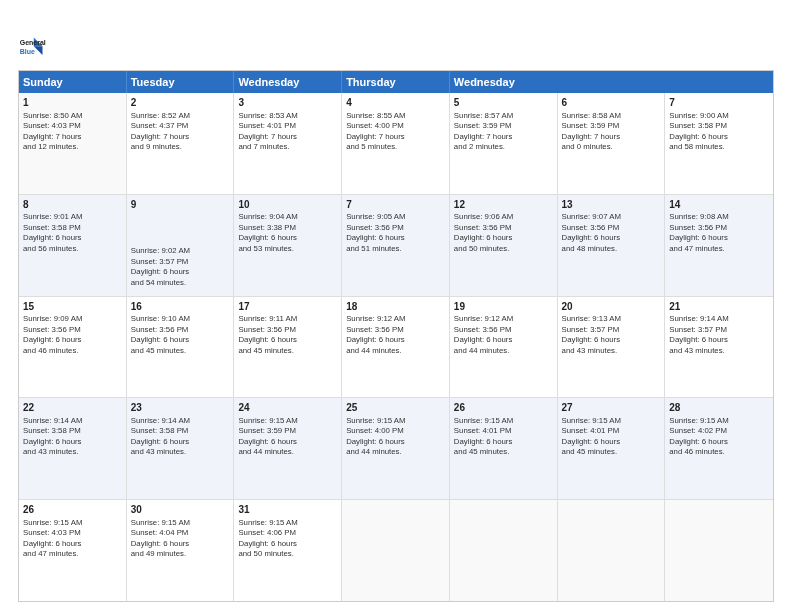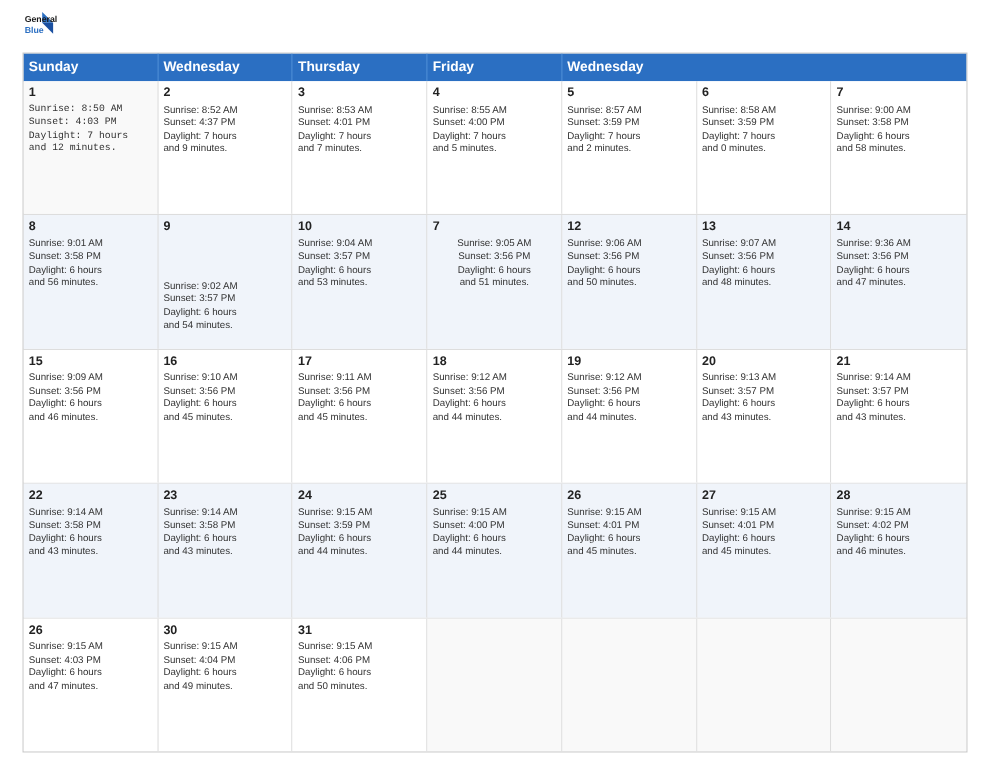--- a/index.html
+++ b/index.html
@@ -6,21 +6,21 @@
     body {
       font-family: Arial, sans-serif;
       background: #fff;
       width: 792px;
       height: 612px;
       overflow: hidden;
     }
     .page {
       width: 792px;
       height: 612px;
-      padding: 6px 18px 10px 18px;
+      padding: 34px 18px 10px 18px;
       display: flex;
       flex-direction: column;
     }
     .header {
       display: flex;
       justify-content: space-between;
       align-items: flex-start;
       margin-bottom: 8px;
     }
     .logo {
@@ -116,30 +116,30 @@
     </div>
     <div class="title-block">
       <div class="main-title"></div>
       <div class="subtitle"></div>
     </div>
   </div>
 
   <div class="calendar">
     <div class="cal-header-row">
     <div class="cal-header-cell">Sunday</div>
+        <div class="cal-header-cell">Tuesday</div>
         <div class="cal-header-cell">Wednesday</div>
         <div class="cal-header-cell">Thursday</div>
-        <div class="cal-header-cell">Friday</div>
         <div class="cal-header-cell">Wednesday</div>
       </div>
     <div class="cal-body">
     <div class="cal-week">
           <div class="cal-cell empty">
             <span class="day-num">1</span>
-            <span class="cell-text" style="white-space: pre-line; font-family: Liberation Mono, monospace;">Sunrise: 8:50 AM
+            <span class="cell-text" style="white-space: pre-line;">Sunrise: 8:50 AM
 Sunset: 4:03 PM
 Daylight: 7 hours
 and 12 minutes.</span>
           </div>
           <div class="cal-cell">
             <span class="day-num">2</span>
             <span class="cell-text" style="white-space: pre-line;">Sunrise: 8:52 AM
 Sunset: 4:37 PM
 Daylight: 7 hours
 and 9 minutes.</span>
@@ -191,48 +191,48 @@
           <div class="cal-cell alt-row">
             <span class="day-num">9</span>
             <span class="cell-text" style="white-space: pre-line; margin-top: 35px;">Sunrise: 9:02 AM
 Sunset: 3:57 PM
 Daylight: 6 hours
 and 54 minutes.</span>
           </div>
           <div class="cal-cell alt-row">
             <span class="day-num">10</span>
             <span class="cell-text" style="white-space: pre-line;">Sunrise: 9:04 AM
-Sunset: 3:57 PM
+Sunset: 3:38 PM
 Daylight: 6 hours
 and 53 minutes.</span>
           </div>
           <div class="cal-cell alt-row">
             <span class="day-num">7</span>
-            <span class="cell-text" style="white-space: pre-line; text-align: center;">Sunrise: 9:05 AM
+            <span class="cell-text" style="white-space: pre-line;">Sunrise: 9:05 AM
 Sunset: 3:56 PM
 Daylight: 6 hours
 and 51 minutes.</span>
           </div>
           <div class="cal-cell alt-row">
             <span class="day-num">12</span>
             <span class="cell-text" style="white-space: pre-line;">Sunrise: 9:06 AM
 Sunset: 3:56 PM
 Daylight: 6 hours
 and 50 minutes.</span>
           </div>
           <div class="cal-cell alt-row">
             <span class="day-num">13</span>
             <span class="cell-text" style="white-space: pre-line;">Sunrise: 9:07 AM
 Sunset: 3:56 PM
 Daylight: 6 hours
 and 48 minutes.</span>
           </div>
           <div class="cal-cell alt-row">
             <span class="day-num">14</span>
-            <span class="cell-text" style="white-space: pre-line;">Sunrise: 9:36 AM
+            <span class="cell-text" style="white-space: pre-line;">Sunrise: 9:08 AM
 Sunset: 3:56 PM
 Daylight: 6 hours
 and 47 minutes.</span>
           </div>
         </div>
         <div class="cal-week">
           <div class="cal-cell">
             <span class="day-num">15</span>
             <span class="cell-text" style="white-space: pre-line;">Sunrise: 9:09 AM
 Sunset: 3:56 PM

